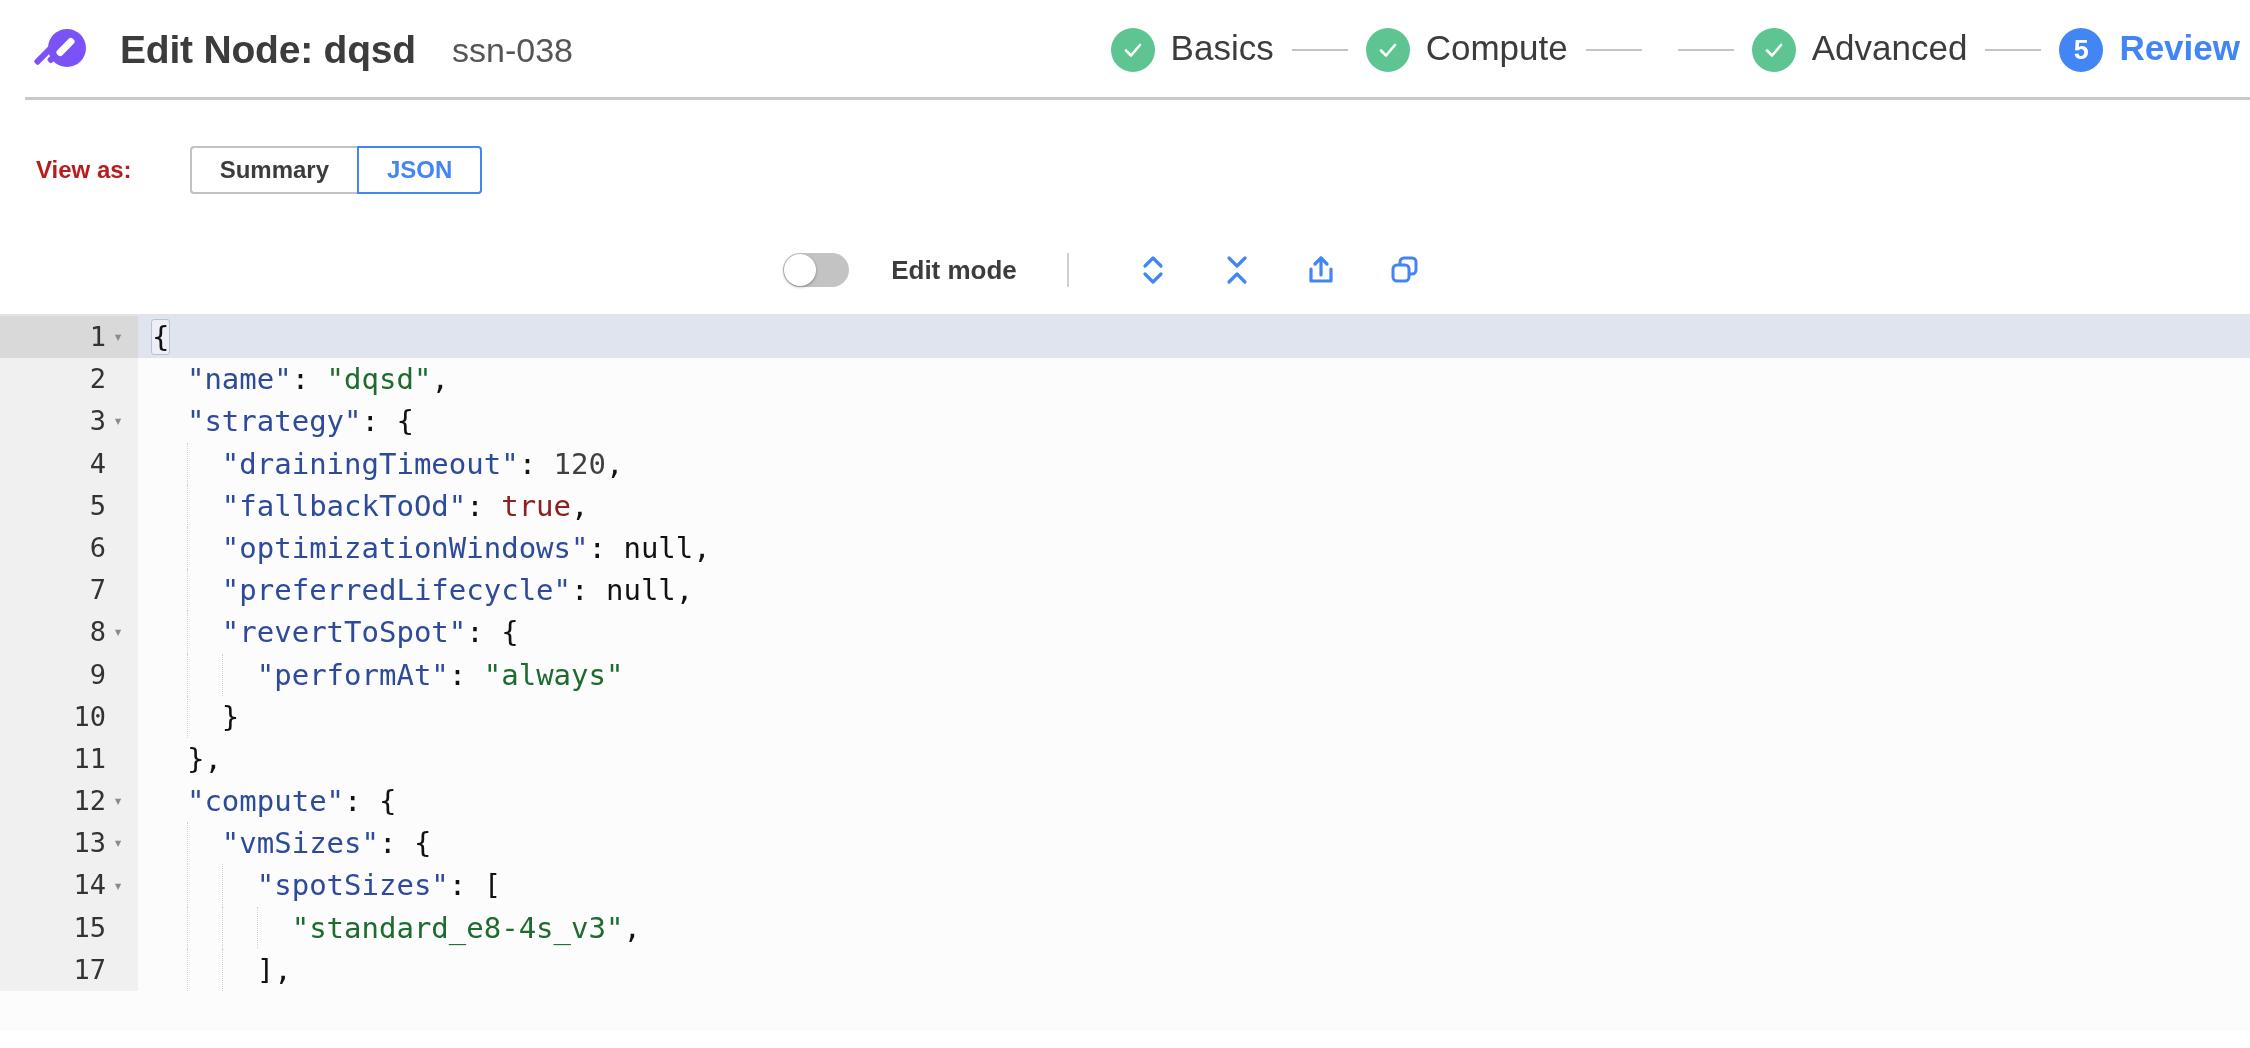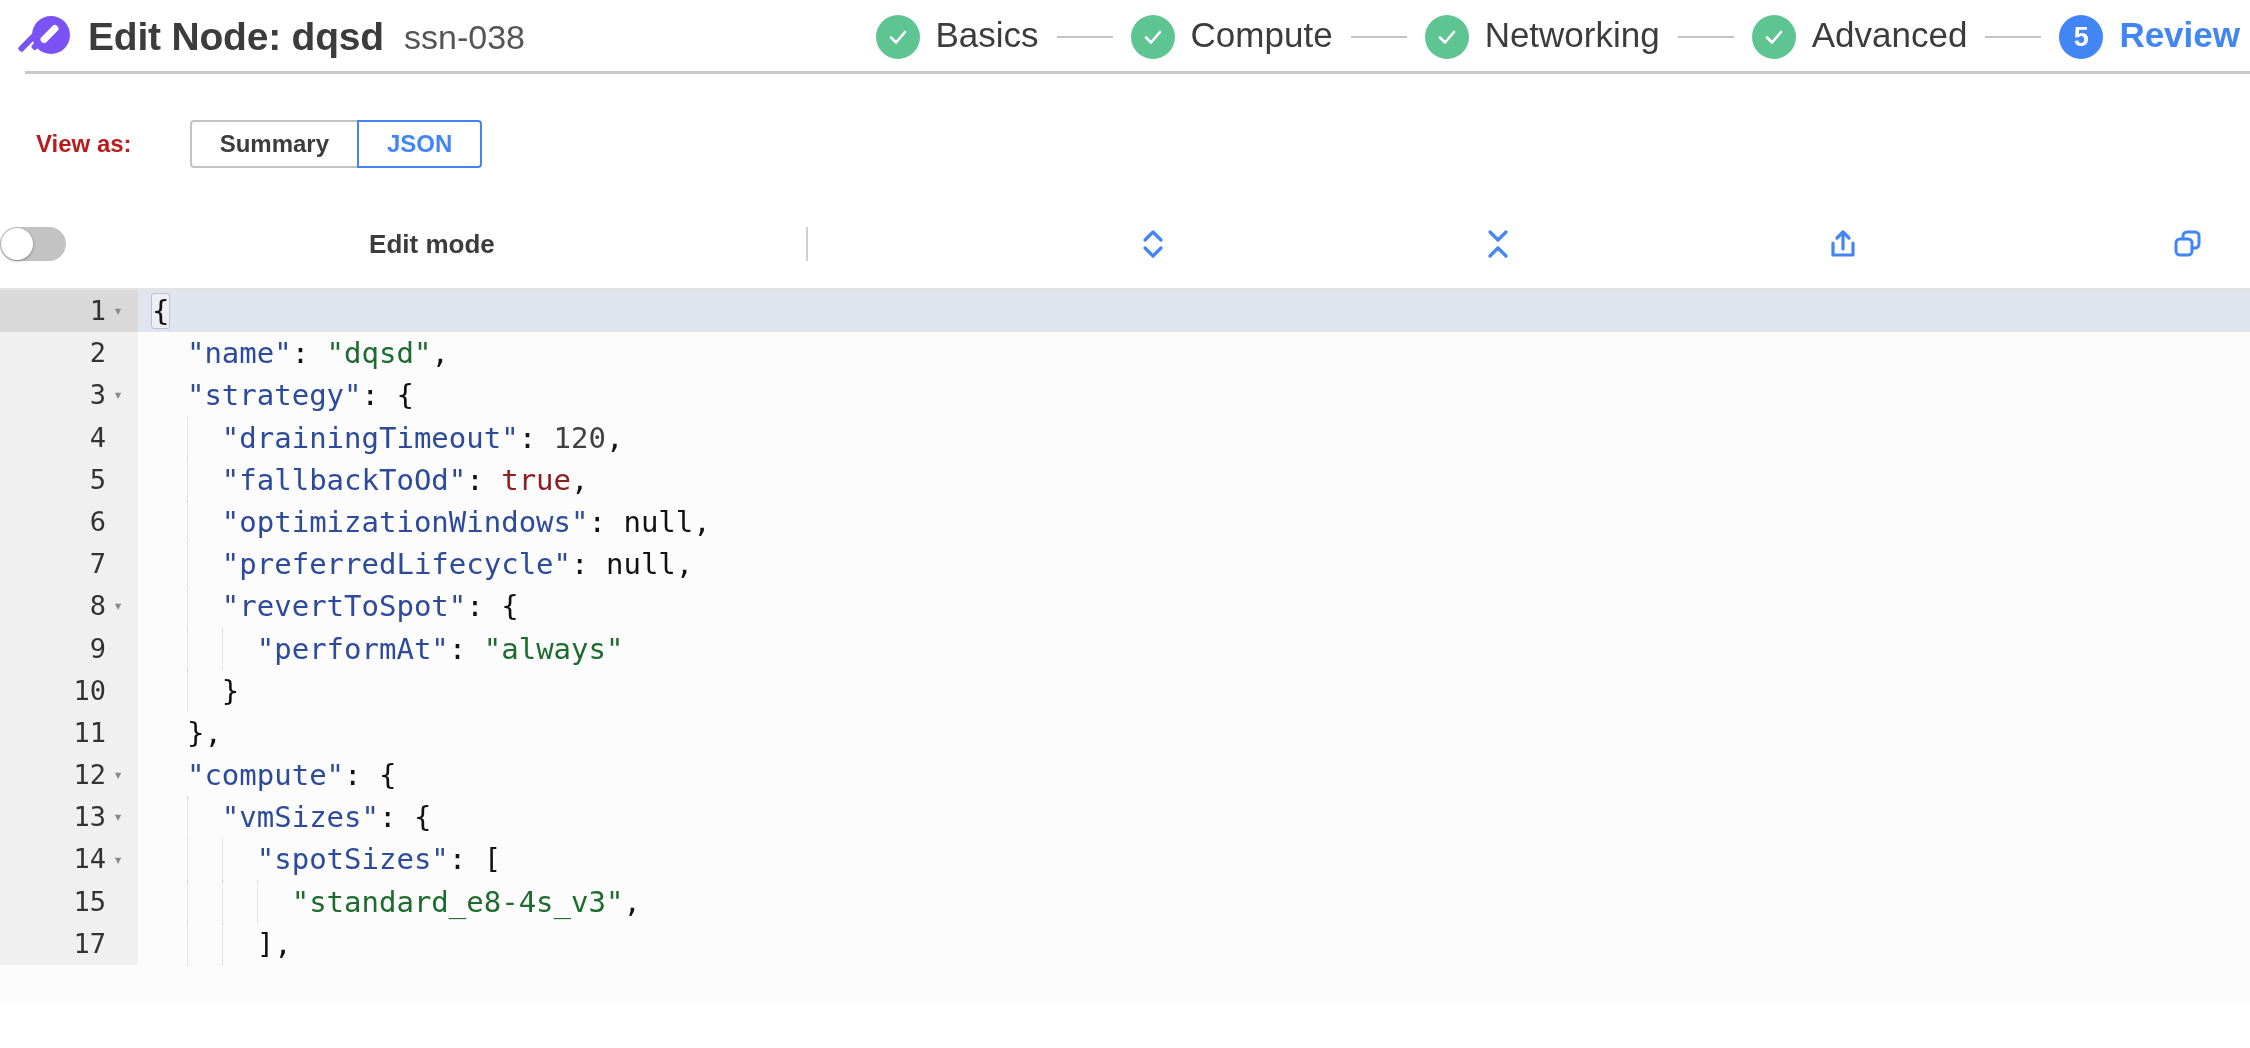--- a/index.html
+++ b/index.html
@@ -6,24 +6,25 @@
   html, body {
     width: 2250px; height: 1048px;
     background: #ffffff;
     font-family: "Liberation Sans", sans-serif;
     overflow: hidden;
   }
 
   
   .header {
     position: relative;
-    height: 74px;
-    display: flex;
-    align-items: center;
-    padding-left: 24px;
+    height: 100px;
+    display: flex;
+    align-items: center;
+    padding-left: 40px;
+    gap: 16px;
   }
   .header-border {
     position: absolute;
     left: 25px; right: 0; bottom: 0;
     height: 3px;
     background: #c9c9c9;
   }
   .logo {
     width: 46px; height: 46px;
     position: relative;
@@ -140,21 +141,21 @@
   .seg.selected {
     border: 2px solid #4285f4;
     color: #4285f4;
     border-radius: 0 4px 4px 0;
   }
 
   
   .toolbar {
     display: flex;
     align-items: center;
-    justify-content: space-between;
+    justify-content: center;
     padding-right: 36px;
     margin-top: 50px;
     height: 52px;
     gap: 24px;
   }
   .switch {
     width: 66px; height: 34px;
     border-radius: 17px;
     background: #c3c3c3;
     position: relative;
@@ -285,28 +286,20 @@
       <div class="connector"></div>
       <div class="step">
         <div class="step-badge done">
           <svg class="check" viewBox="0 0 24 24">
             <path d="M5 12.5 L10 17.5 L19 7" fill="none" stroke="#ffffff" stroke-width="2.6" stroke-linecap="round" stroke-linejoin="round"></path>
           </svg>
         </div>
         <div class="step-label">Compute</div>
       </div>
       <div class="connector"></div>
-      <div class="step">
-        <div class="step-badge done">
-          <svg class="check" viewBox="0 0 24 24">
-            <path d="M5 12.5 L10 17.5 L19 7" fill="none" stroke="#ffffff" stroke-width="2.6" stroke-linecap="round" stroke-linejoin="round"></path>
-          </svg>
-        </div>
-        <div class="step-label">Networking</div>
-      </div>
       <div class="connector"></div>
       <div class="step">
         <div class="step-badge done">
           <svg class="check" viewBox="0 0 24 24">
             <path d="M5 12.5 L10 17.5 L19 7" fill="none" stroke="#ffffff" stroke-width="2.6" stroke-linecap="round" stroke-linejoin="round"></path>
           </svg>
         </div>
         <div class="step-label">Advanced</div>
       </div>
       <div class="connector"></div>

